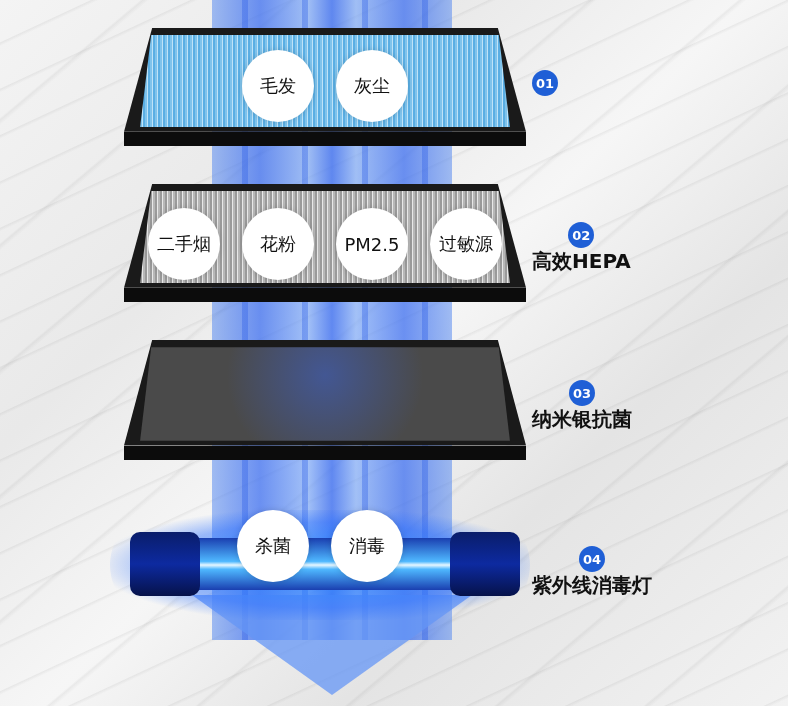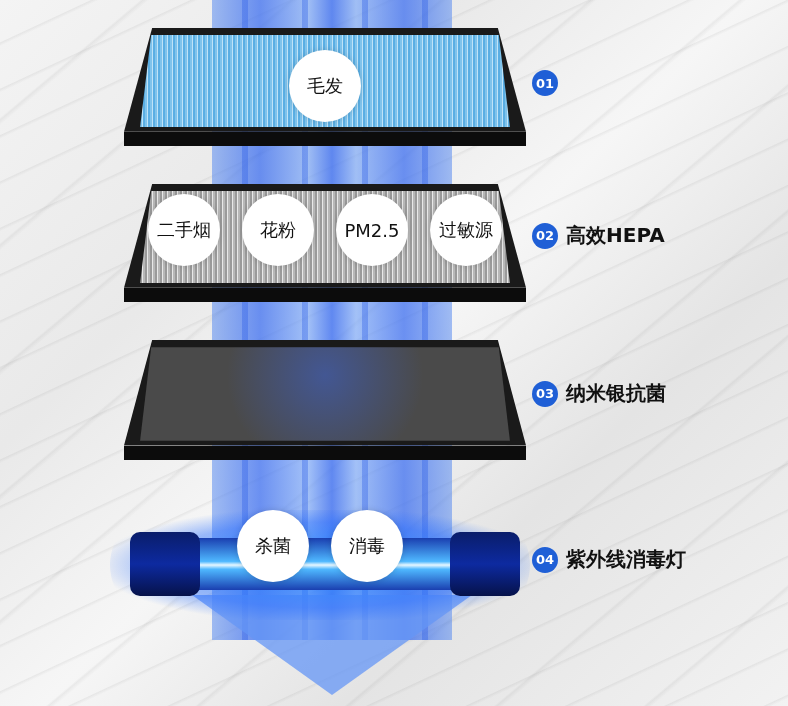--- a/index.html
+++ b/index.html
@@ -19,21 +19,21 @@
   .filter{position:absolute;}
   .filter .edge{position:absolute;left:0;right:0;bottom:0;height:12%;background:#0c0c0c;}
   .filter .frame{position:absolute;inset:0;clip-path:polygon(7% 0,93% 0,100% 88%,0 88%);background:#1a1a1a;}
   .filter .mesh{position:absolute;left:4%;right:4%;top:6%;bottom:16%;clip-path:polygon(3% 0,97% 0,100% 100%,0 100%);}
   .f1 .mesh{background:repeating-linear-gradient(90deg,#7fc3ec 0 2px,#bfe3f8 2px 3px,#5aaee3 3px 5px);}
   .f2 .mesh{background:repeating-linear-gradient(90deg,#9a9a9a 0 2px,#e8e8e8 2px 3px,#b8b8b8 3px 5px);}
   .f3 .mesh{background:radial-gradient(circle at 50% 30%,rgba(60,100,220,0.5),rgba(0,0,0,0) 50%),#4a4a4a;}
   .bubbles{position:absolute;left:0;right:0;display:flex;justify-content:center;gap:22px;}
   .bubble{width:72px;height:72px;border-radius:50%;background:#fff;display:flex;align-items:center;justify-content:center;
     font-size:18px;color:#111;box-shadow:0 0 6px rgba(0,0,0,0.15);}
-  .label{position:absolute;display:flex;align-items:center;gap:8px;}
+  .label{position:absolute;display:flex;align-items:center;flex-direction:column;}
   .num{width:26px;height:26px;border-radius:50%;background:#1f5fd6;color:#fff;font-weight:bold;font-size:13px;
     display:flex;align-items:center;justify-content:center;}
   .ltxt{font-size:20px;font-weight:bold;color:#111;}
   .uv{position:absolute;left:110px;top:510px;width:420px;height:110px;}
   .glow{position:absolute;left:0;top:0;width:420px;height:110px;border-radius:55px;
     background:radial-gradient(ellipse at center,rgba(40,140,255,0.85),rgba(40,110,255,0.45) 55%,rgba(40,110,255,0) 75%);}
   .tube{position:absolute;left:30px;top:28px;width:360px;height:52px;border-radius:14px;
     background:linear-gradient(180deg,#1a3fb0,#4fb8ff 45%,#e6f7ff 52%,#4fb8ff 60%,#1a3fb0);}
   .cap{position:absolute;top:22px;width:70px;height:64px;background:linear-gradient(180deg,#0a1d6a,#0d2aa0 50%,#06124a);border-radius:10px;}
   .cap.l{left:20px;} .cap.r{left:340px;}
@@ -46,31 +46,32 @@
     <div class="beam-stripes"></div>
   </div>
 <div class="arrow-head"></div>
 
 <div class="filter f1" style="left:124px;top:28px;width:402px;height:118px;--fl:124px;">
   <div class="frame"></div>
     <div class="mesh"></div>
     <div class="edge"></div>
   <div class="bubbles" style="top:22px;">
     <div class="bubble">毛发</div>
+    <div class="bubble">灰尘</div>
   </div>
 </div>
 <div class="label" style="left:532px;top:70px;">
   <div class="num">01</div>
 </div>
 
 <div class="filter f2" style="left:124px;top:184px;width:402px;height:118px;--fl:124px;">
   <div class="frame"></div>
     <div class="mesh"></div>
     <div class="edge"></div>
-  <div class="bubbles" style="top:10px;text-align:center;">
+  <div class="bubbles" style="top:24px;text-align:center;">
     <div class="bubble">二手烟</div>
     <div class="bubble">花粉</div>
     <div class="bubble">PM2.5</div>
     <div class="bubble">过敏源</div>
   </div>
 </div>
 <div class="label" style="left:532px;top:222px;">
   <div class="num">02</div>
   <div class="ltxt">高效HEPA</div>
 </div>

